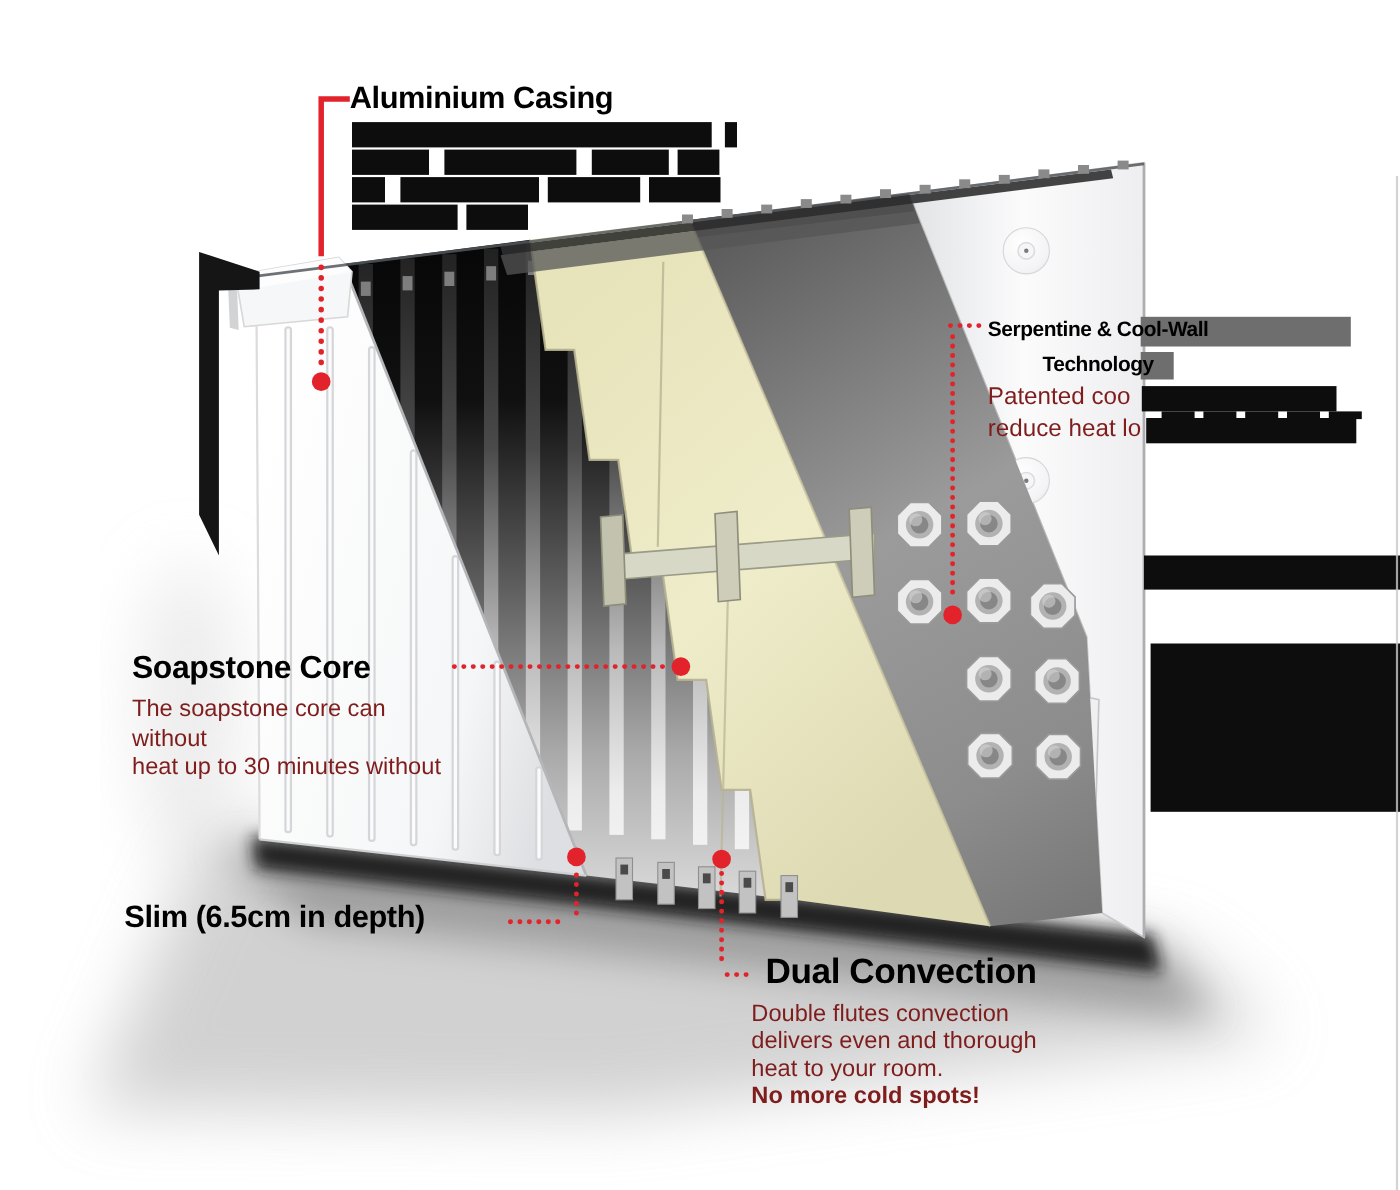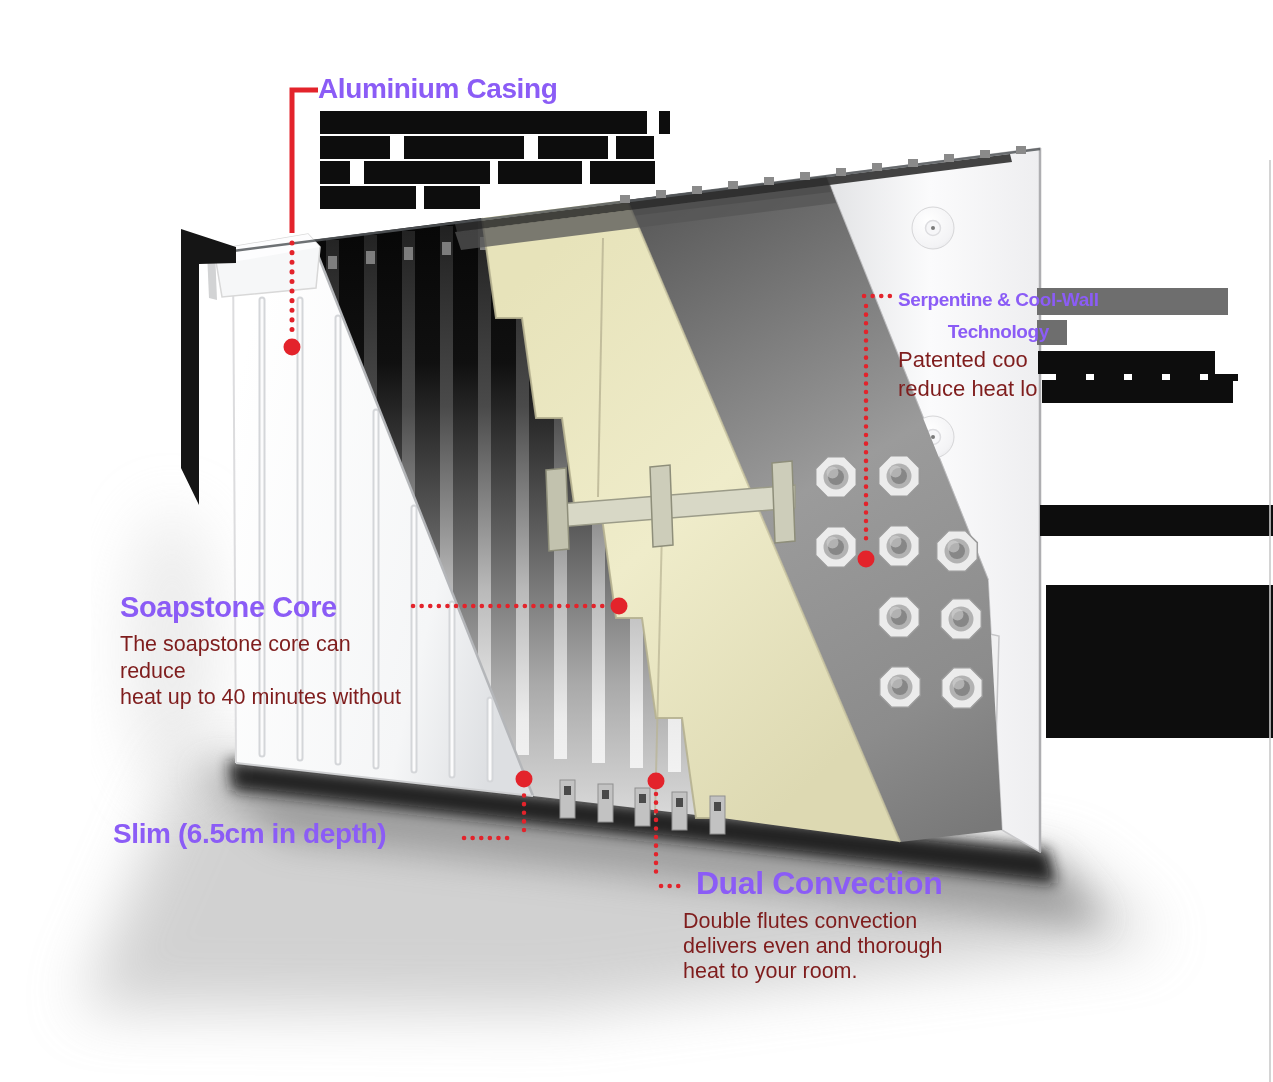--- a/index.html
+++ b/index.html
@@ -1,20 +1,20 @@
 <!DOCTYPE html>
 <html><head>
 <meta charset="utf-8">
 <style>
   html,body{margin:0;padding:0;background:#fff;}
   #stage{position:relative;width:1273px;height:1082px;overflow:hidden;background:#ffffff;
          font-family:"Liberation Sans","DejaVu Sans",sans-serif;}
   #art{position:absolute;left:0;top:0;width:1273px;height:1082px;}
   .abs{position:absolute;}
-  .callout-title{font-weight:700;color:#8b5cf6;letter-spacing:-0.4px;line-height:1.08;}
+  .callout-title{font-weight:700;color:#000000;letter-spacing:-0.4px;line-height:1.08;}
   .callout-body{color:#7f1d1d;font-weight:400;}
   .bar{background:#0d0d0d;}
   .gray-patch{background:#6e6e6e;}
   .r-align{text-align:left;}
   .bold{font-weight:700;}
   .redrow{display:flex;margin-bottom:2px;}
   .redrow div{height:23px;background:#0d0d0d;}
   .dashrow{display:flex;gap:8px;}
   .dashrow div{width:30px;height:7px;background:#0d0d0d;}
 </style>
@@ -303,31 +303,32 @@
   </div>
   <div class="abs bar" style="left:1042px;top:380px;width:191px;height:23px;"></div>
 
   <div class="abs bar" style="left:1040px;top:505px;width:233px;height:31px;"></div>
   <div class="abs bar" style="left:1046px;top:585px;width:227px;height:153px;"></div>
   <div class="abs" style="left:1269px;top:160px;width:2px;height:922px;background:#c9c9c9;opacity:.8;"></div>
 
   <div class="abs r-align" style="left:120px;top:592px;width:284px;">
     <div class="callout-title" style="font-size:29px;">Soapstone Core</div>
     <div class="callout-body" style="font-size:21.5px;line-height:26.5px;margin-top:8px;">
-      <div>The soapstone core can reduce</div>
-      <div>heat up to 40 minutes without</div>
+      <div>The soapstone core can without</div>
+      <div>heat up to 30 minutes without</div>
     </div>
   </div>
 
   <div class="abs r-align" style="left:113px;top:819px;width:345px;">
     <div class="callout-title" style="font-size:28px;">Slim (6.5cm in depth)</div>
   </div>
 
   <div class="abs" style="left:683px;top:866px;">
     <div class="callout-title" style="font-size:32px;text-align:right;">Dual Convection</div>
     <div class="callout-body" style="font-size:21.5px;line-height:25.2px;margin-top:8px;">
       <div>Double flutes convection</div>
       <div>delivers even and thorough</div>
       <div>heat to your room.</div>
+      <div class="bold">No more cold spots!</div>
     </div>
   </div>
 
 </div>
 
 </body></html>

